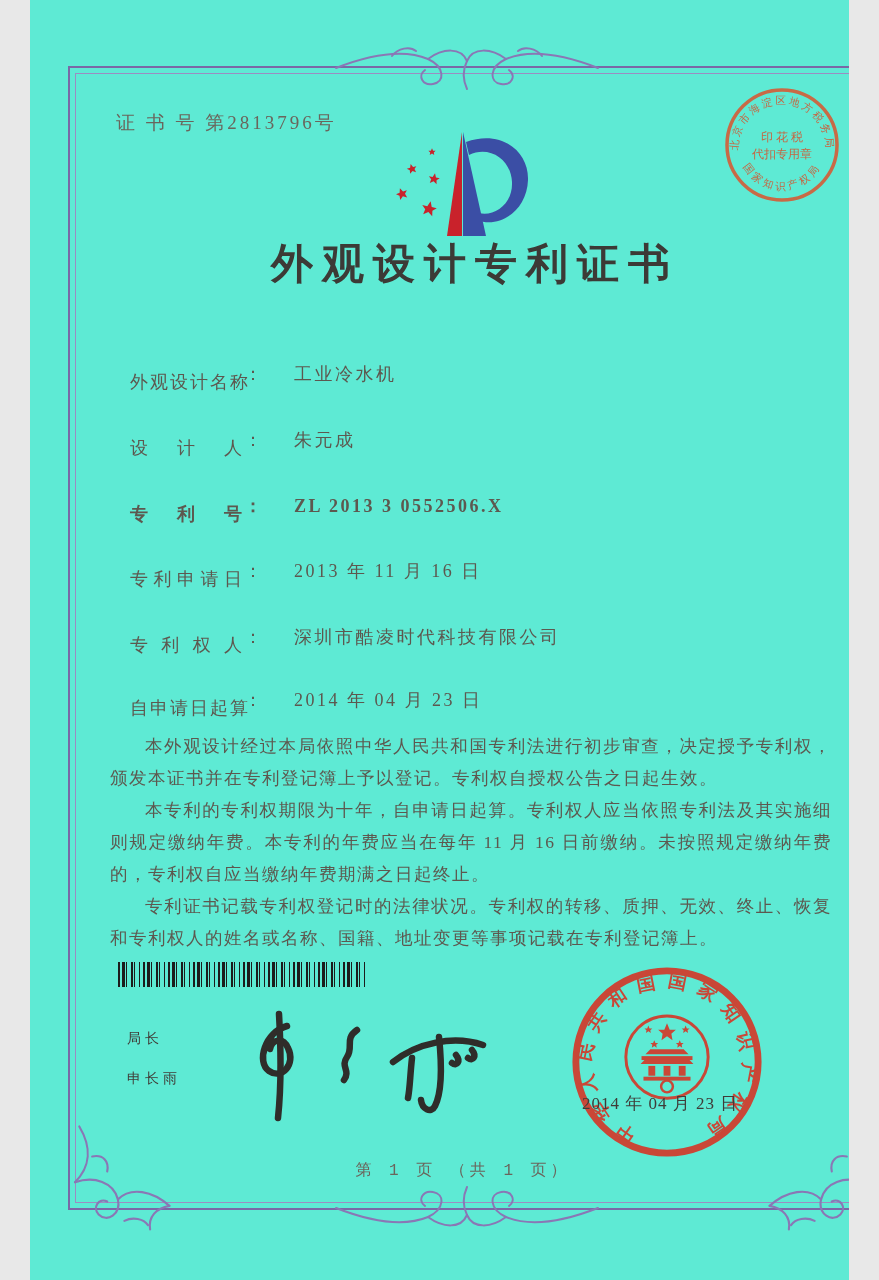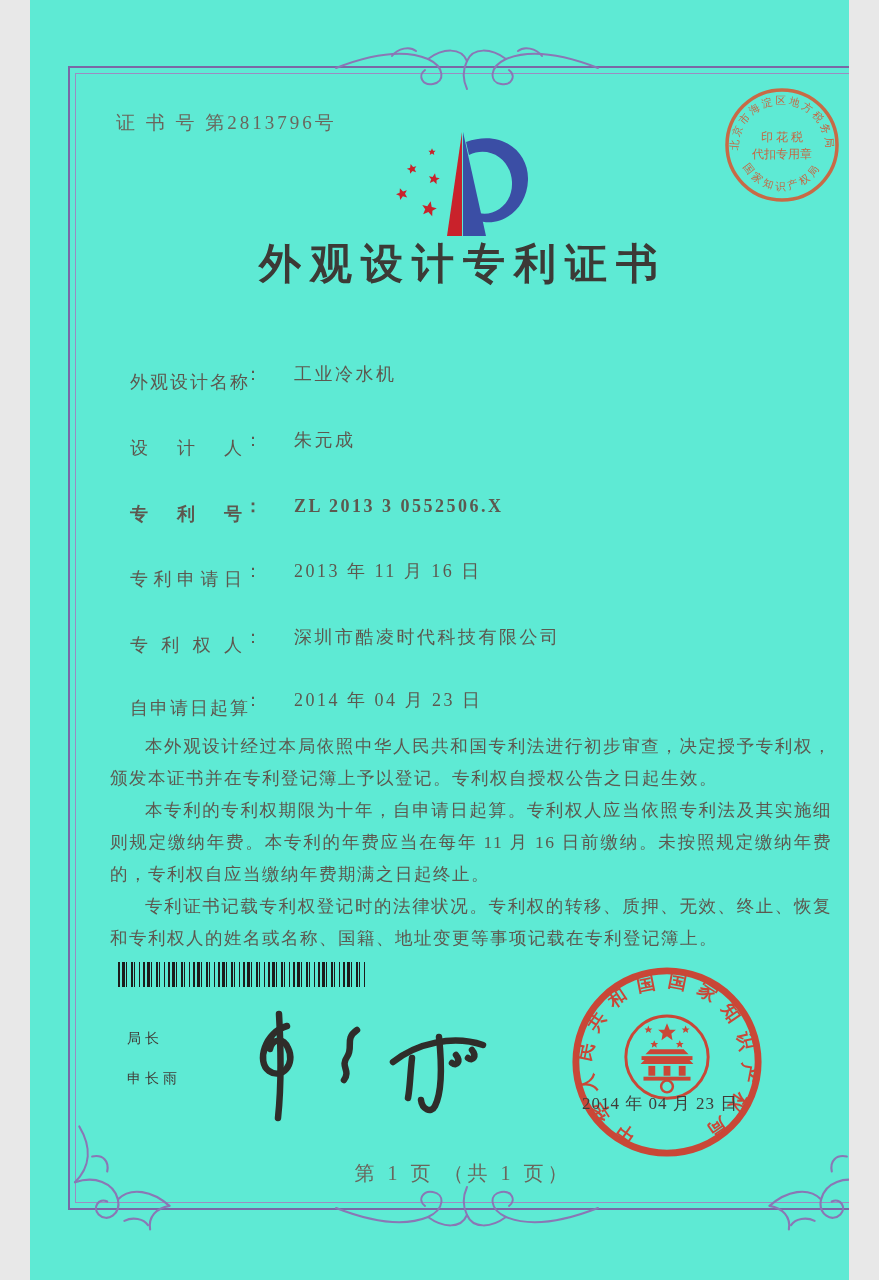--- a/index.html
+++ b/index.html
@@ -22,21 +22,21 @@
   .ornament svg{display:block;width:100%;height:100%;}
   .orn-stroke{stroke:#8a77b5;fill:none;stroke-width:2;stroke-linecap:round;}
   
   .cert-no{
     position:absolute;left:86px;top:110px;font-size:19px;
     letter-spacing:3px;color:#6a655c;
   }
   .logo{position:absolute;left:366px;top:128px;width:140px;height:114px;}
   .doc-title{
     position:absolute;left:38px;top:236px;width:790px;text-align:center;
-    font-size:42px;font-weight:bold;letter-spacing:9px;color:#3c3a36;
+    font-size:42px;font-weight:bold;letter-spacing:9px;color:#3c3a36;padding-left:12px;
   }
   
   .field{position:absolute;left:100px;font-size:18px;letter-spacing:2px;color:#5d584f;white-space:nowrap;}
   .flabel{display:inline-block;width:114px;text-align:justify;text-align-last:justify;vertical-align:top;margin-top:8px;}
   .fcolon{display:inline-block;}
   .fvalue{display:inline-block;letter-spacing:2.5px;margin-left:30px;}
   
   .body-text{
     position:absolute;left:80px;top:730px;width:722px;
     font-size:17.5px;line-height:32px;letter-spacing:1.5px;
@@ -59,21 +59,21 @@
   .signature{position:absolute;left:205px;top:1008px;width:265px;height:115px;}
   .sig-stroke{stroke:#2f2d2a;fill:none;stroke-width:6.5;stroke-linecap:round;stroke-linejoin:round;}
   .seal{position:absolute;left:539px;top:964px;width:196px;height:196px;opacity:.93;}
   .seal-date{
     position:absolute;left:552px;top:1092px;width:200px;font-size:17px;
     letter-spacing:1px;color:#3f3c38;z-index:5;
   }
   .tax-stamp{position:absolute;left:692px;top:85px;width:120px;height:120px;opacity:.92;}
   .page-footer{
     position:absolute;left:38px;top:1160px;width:790px;text-align:center;
-    font-size:20px;letter-spacing:4px;color:#6a655c;
+    font-size:16px;letter-spacing:4px;color:#6a655c;font-family:Liberation Mono, monospace;
   }
 </style>
 </head>
 <body>
 
 <div class="page">
 
   <div class="frame">
     <div class="frame-inner"></div>
   </div>

